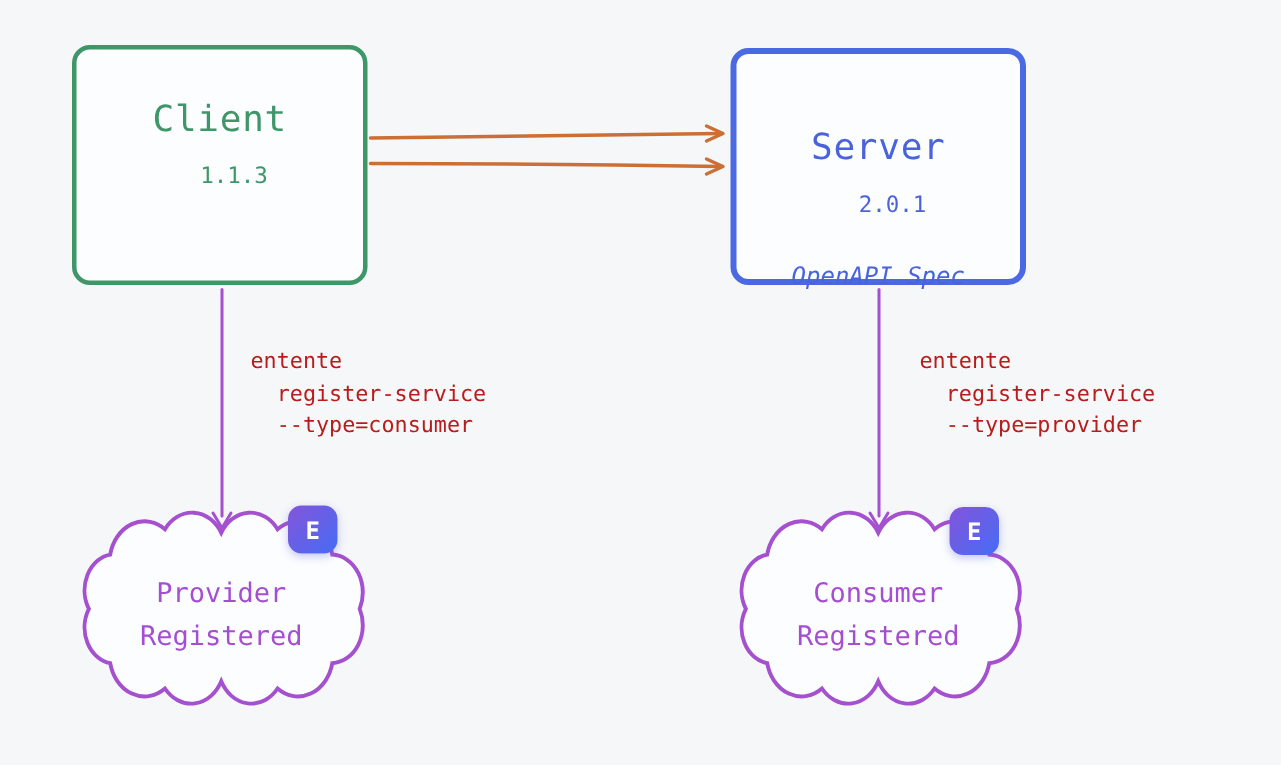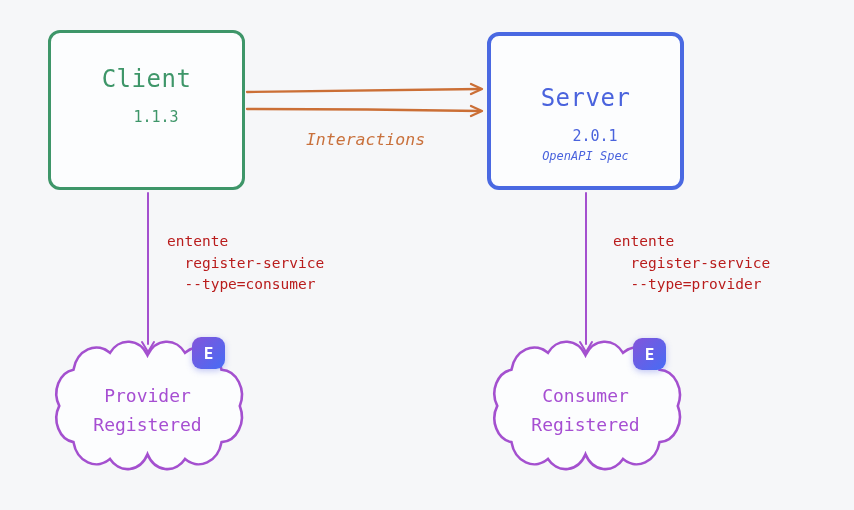--- a/index.html
+++ b/index.html
@@ -19,21 +19,21 @@
   .client-box{
     left:48px;top:30px;width:197px;height:160px;
     border:3.5px solid #3e9669;border-radius:12px;padding-top:32px;color:#3e9669;
   }
   .server-box{
     left:487px;top:32px;width:197px;height:158px;
     border:4px solid #4a69e2;border-radius:12px;padding-top:48px;color:#4a63dd;text-align:center;
   }
   .node-title{font-size:24px;line-height:28px;letter-spacing:0.5px;}
   .node-version{font-size:15px;line-height:20px;margin-top:14px;margin-left:19px;}
-  .node-spec{font-size:12px;line-height:20px;margin-top:0;font-style:italic;}
+  .node-spec{font-size:16px;line-height:20px;margin-top:28px;font-style:italic;}
 
   .interactions-label{
     position:absolute;left:247px;top:130px;width:237px;text-align:center;
     font-size:16.5px;font-style:italic;color:#c9713c;
   }
 
   .command{
     position:absolute;white-space:pre;font-size:14.5px;line-height:21.5px;color:#b91c1c;
   }
   .command-consumer{left:167px;top:231px;}
@@ -83,21 +83,20 @@
     <div class="node-title">Client</div>
     <div class="node-version">1.1.3</div>
   </div>
 
   <div class="node-box server-box">
     <div class="node-title">Server</div>
     <div class="node-version">2.0.1</div>
     <div class="node-spec">OpenAPI Spec</div>
   </div>
 
-  <div class="interactions-label">Interactions</div>
 
   <div class="command command-consumer">entente
   register-service
   --type=consumer</div>
   <div class="command command-provider">entente
   register-service
   --type=provider</div>
 
   <div class="cloud cloud-consumer">
     <svg viewBox="0 0 210 140" preserveAspectRatio="none">

